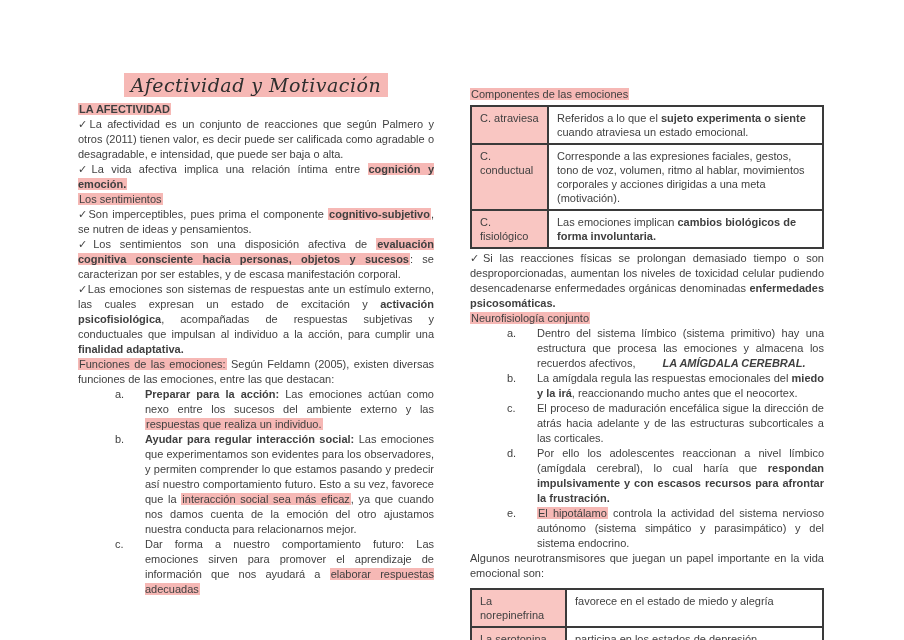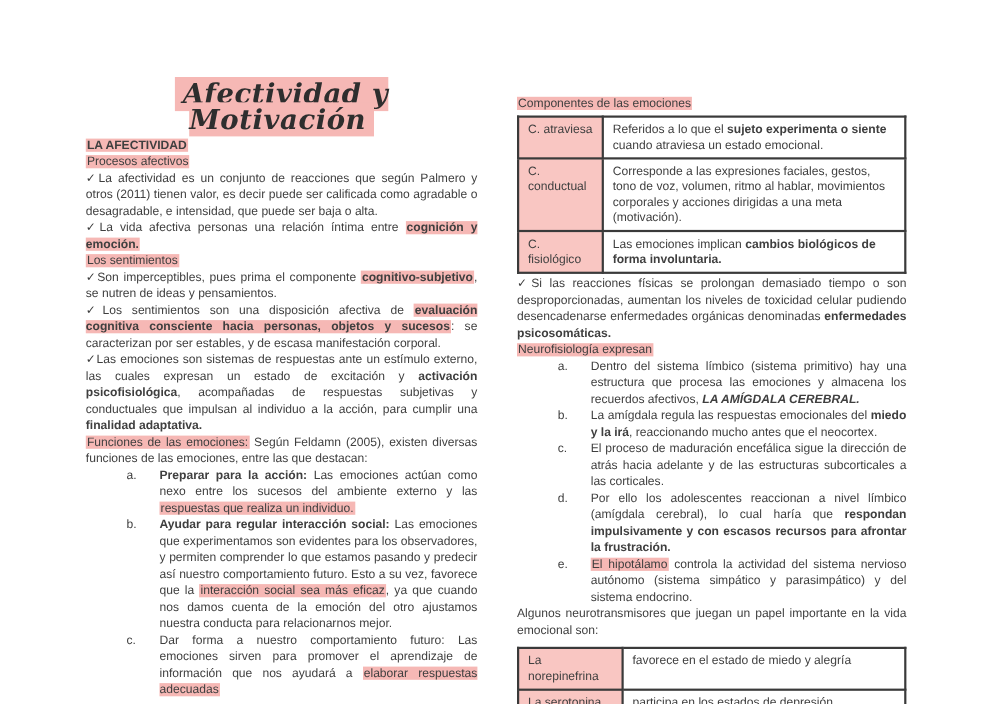--- a/index.html
+++ b/index.html
@@ -17,30 +17,30 @@
     padding:74px 80px 0 78px;
     display:flex;gap:36px;
     font-family:"Liberation Sans",sans-serif;
     color:var(--text);font-size:11px;line-height:15px;
     overflow:hidden;
   }
   .col{width:356px;flex:0 0 auto;}
   .col-right{width:354px;padding-top:13px;}
   .title{
     margin:0 0 5px 0;text-align:center;
-    font-family:"DejaVu Serif",serif;font-style:italic;font-weight:bold;
-    font-size:25px;line-height:23px;letter-spacing:0.5px;color:#2e2e2e;
+    font-family:"DejaVu Serif",serif;font-style:italic;font-weight:normal;
+    font-size:19px;line-height:23px;letter-spacing:0.5px;color:#2e2e2e;
   }
   .title .hl{padding:1px 7px;}
   .hl{background:var(--hl);}
   p{margin:0;}
   .para{text-align:justify;}
   .line{text-align:left;}
   .seg-b{font-weight:bold;}
-  .seg-i{font-style:italic;}
+  .seg-i{font-style:italic;margin-left:24px;}
   .seg-h{background:var(--hl);padding:0 1px;text-align:right;}
   ol.doc-list{list-style:none;margin:0;padding:0;}
   ol.doc-list li{display:flex;padding-left:37px;}
   ol.doc-list .marker{flex:0 0 30px;}
   ol.doc-list .li-body{flex:1;text-align:justify;}
   table.tbl{border-collapse:collapse;width:100%;table-layout:fixed;}
   table.tbl td{
     border:2px solid var(--border);
     padding:4px 8px;vertical-align:top;line-height:14px;
   }
@@ -54,23 +54,22 @@
 </head>
 <body>
 
 <div class="sheet">
 
   <section class="col col-left">
     <h1 class="title">
       <span class="hl">Afectividad y Motivación</span>
     </h1>
     <p class="line"><span class="seg-b seg-h">LA AFECTIVIDAD</span></p>
-    <p class="line"><span class="seg-h">Procesos afectivos</span></p>
     <p class="para"><span>✓La afectividad es un conjunto de reacciones que según Palmero y otros (2011) tienen valor, es decir puede ser calificada como agradable o desagradable, e intensidad, que puede ser baja o alta.</span></p>
-    <p class="para"><span>✓La vida afectiva personas una relación íntima entre </span><span class="seg-b seg-h">cognición y emoción.</span></p>
+    <p class="para"><span>✓La vida afectiva implica una relación íntima entre </span><span class="seg-b seg-h">cognición y emoción.</span></p>
     <p class="line"><span class="seg-h">Los sentimientos</span></p>
     <p class="para"><span>✓Son imperceptibles, pues prima el componente </span><span class="seg-b seg-h">cognitivo-subjetivo</span><span>, se nutren de ideas y pensamientos.</span></p>
     <p class="para"><span>✓Los sentimientos son una disposición afectiva de </span><span class="seg-b seg-h">evaluación cognitiva consciente hacia personas, objetos y sucesos</span><span>: se caracterizan por ser estables, y de escasa manifestación corporal.</span></p>
     <p class="para"><span>✓Las emociones son sistemas de respuestas ante un estímulo externo, las cuales expresan un estado de excitación y </span><span class="seg-b">activación psicofisiológica</span><span>, acompañadas de respuestas subjetivas y conductuales que impulsan al individuo a la acción, para cumplir una </span><span class="seg-b">finalidad adaptativa.</span></p>
     <p class="para"><span class="seg-h">Funciones de las emociones:</span><span> Según Feldamn (2005), existen diversas funciones de las emociones, entre las que destacan:</span></p>
     <ol class="doc-list">
       <li>
         <span class="marker">a.</span>
         <span class="li-body"><span class="seg-b">Preparar para la acción:</span><span> Las emociones actúan como nexo entre los sucesos del ambiente externo y las </span><span class="seg-h">respuestas que realiza un individuo.</span></span>
       </li>
@@ -99,21 +98,21 @@
           <td class="desc"><span>Corresponde a las expresiones faciales, gestos, tono de voz, volumen, ritmo al hablar, movimientos corporales y acciones dirigidas a una meta (motivación).</span></td>
         </tr>
         <tr>
           <td class="label">C. fisiológico</td>
           <td class="desc"><span>Las emociones implican </span><span class="seg-b">cambios biológicos de forma involuntaria.</span></td>
         </tr>
       </tbody>
     </table>
 
     <p class="para"><span>✓Si las reacciones físicas se prolongan demasiado tiempo o son desproporcionadas, aumentan los niveles de toxicidad celular pudiendo desencadenarse enfermedades orgánicas denominadas </span><span class="seg-b">enfermedades psicosomáticas.</span></p>
-    <p class="line"><span class="seg-h">Neurofisiología expresan</span></p>
+    <p class="line"><span class="seg-h">Neurofisiología conjunto</span></p>
 
     <ol class="doc-list">
       <li>
         <span class="marker">a.</span>
         <span class="li-body"><span>Dentro del sistema límbico (sistema primitivo) hay una estructura que procesa las emociones y almacena los recuerdos afectivos, </span><span class="seg-b seg-i">LA AMÍGDALA CEREBRAL.</span></span>
       </li>
       <li>
         <span class="marker">b.</span>
         <span class="li-body"><span>La amígdala regula las respuestas emocionales del </span><span class="seg-b">miedo y la irá</span><span>, reaccionando mucho antes que el neocortex.</span></span>
       </li>

